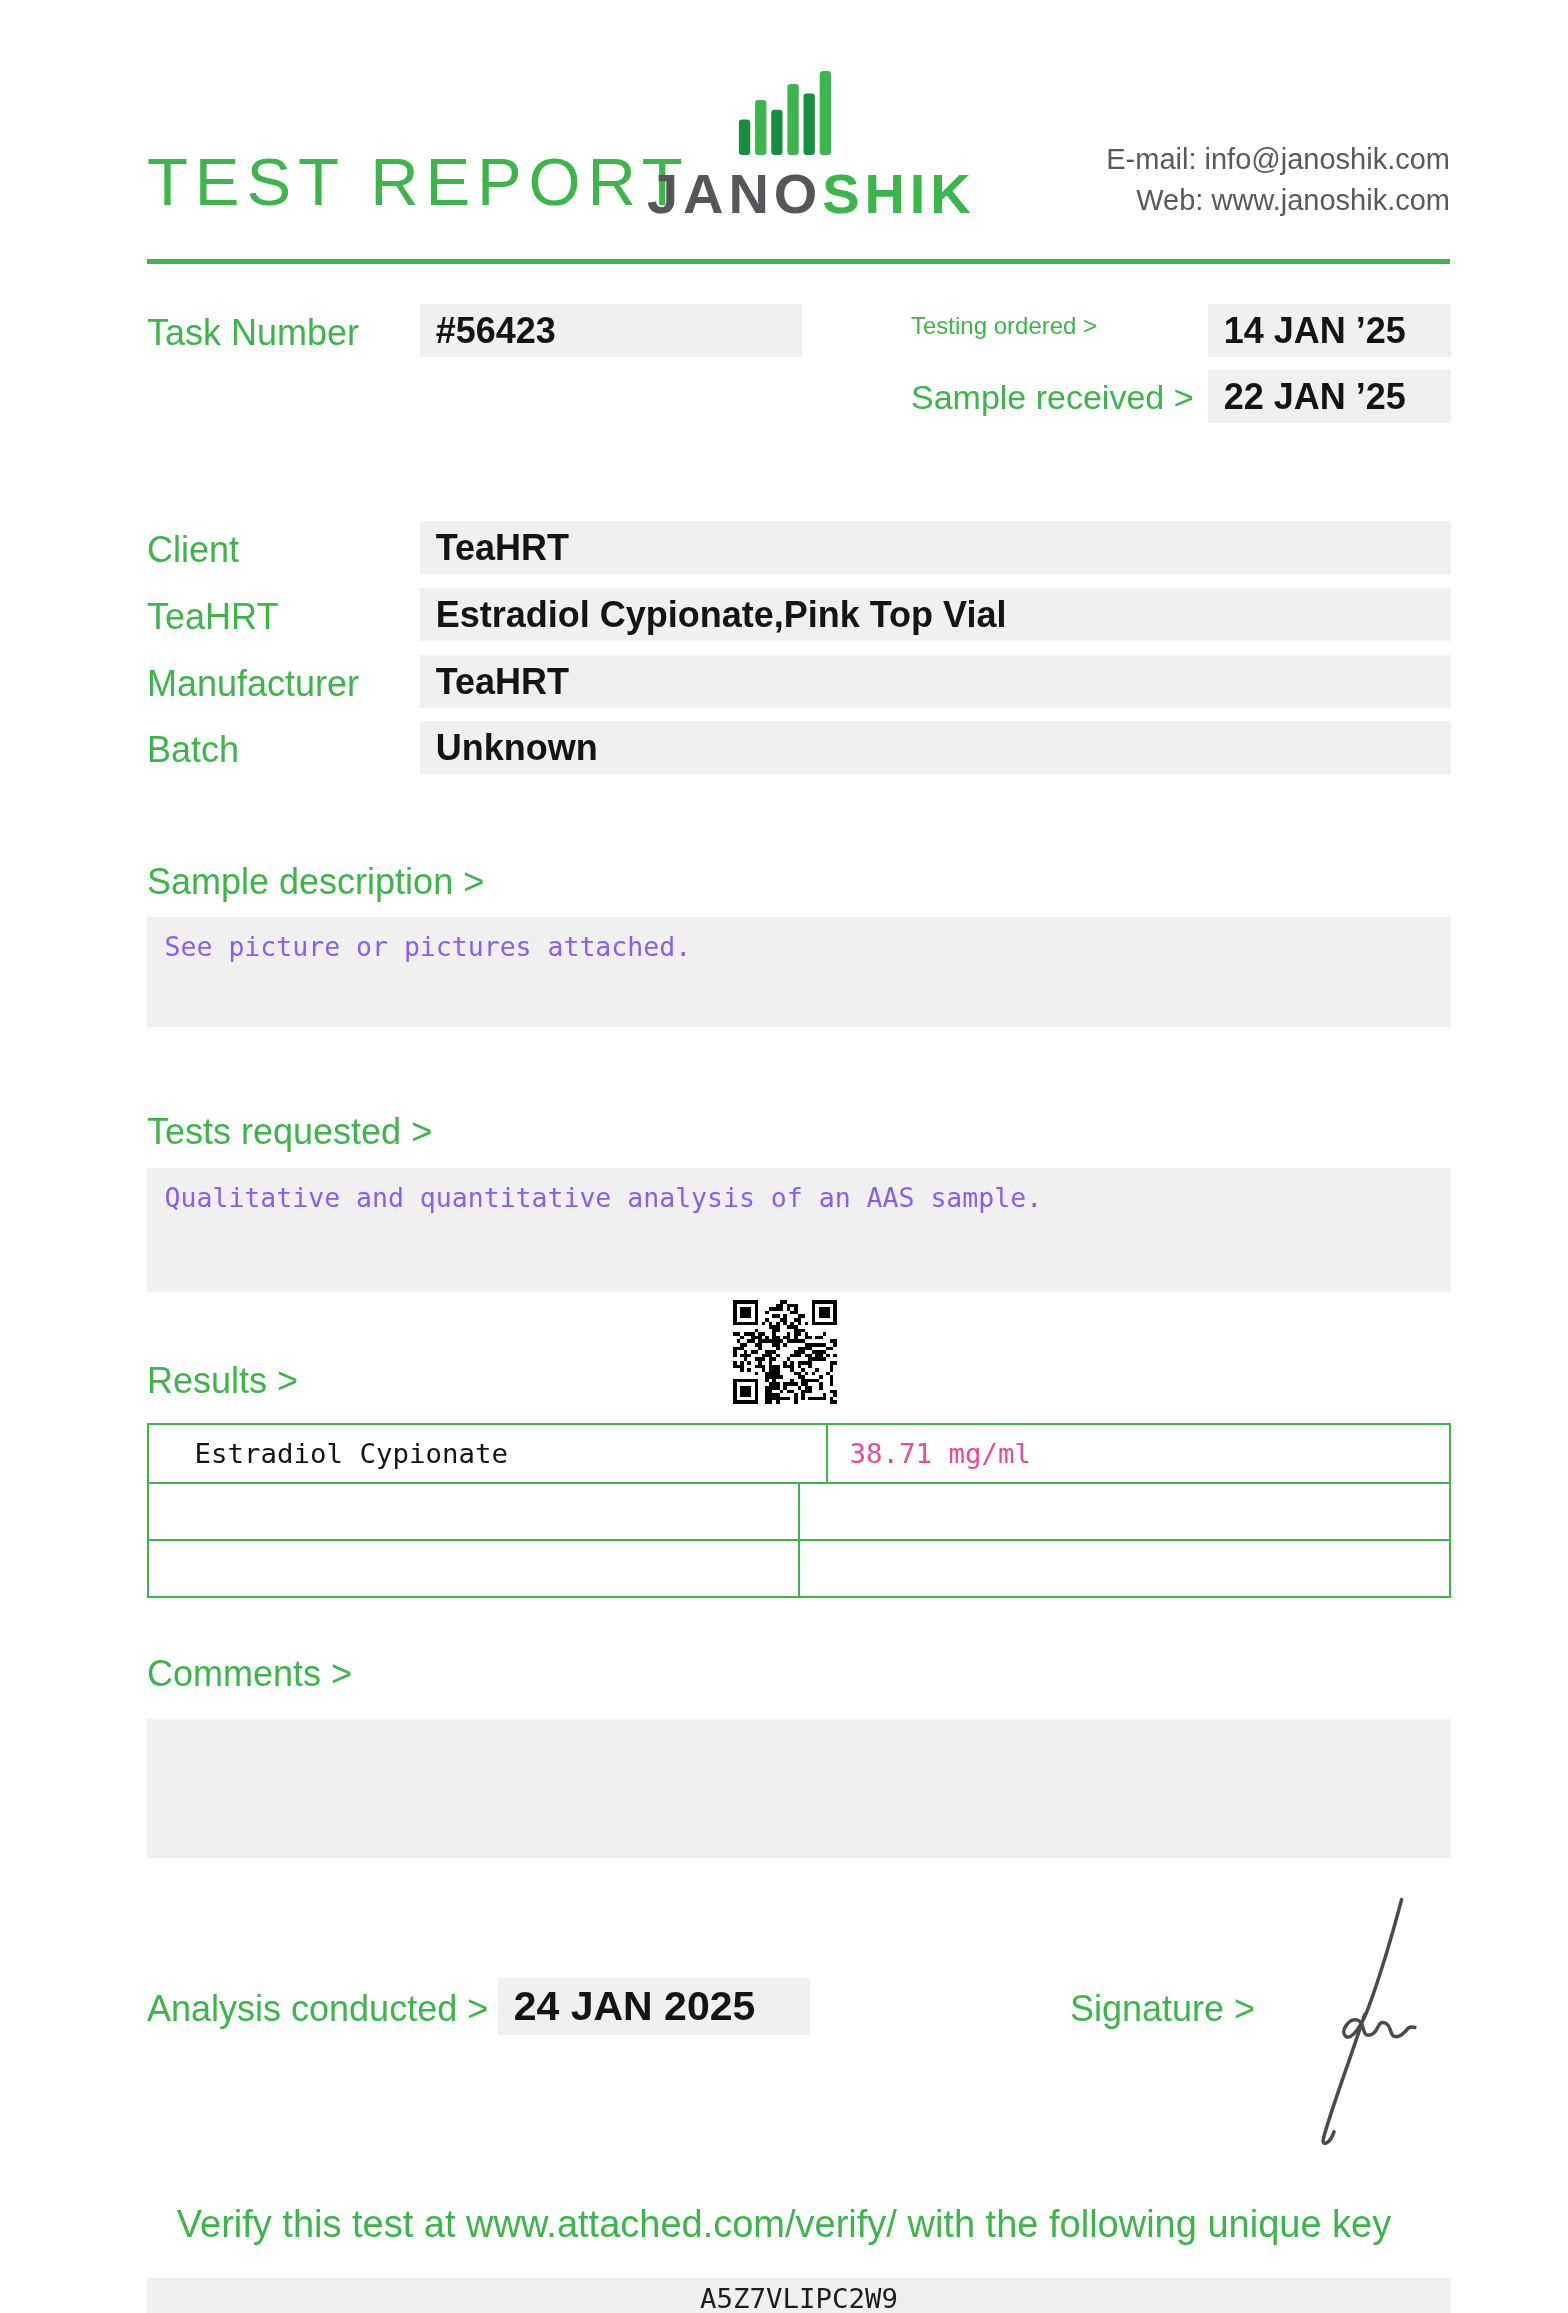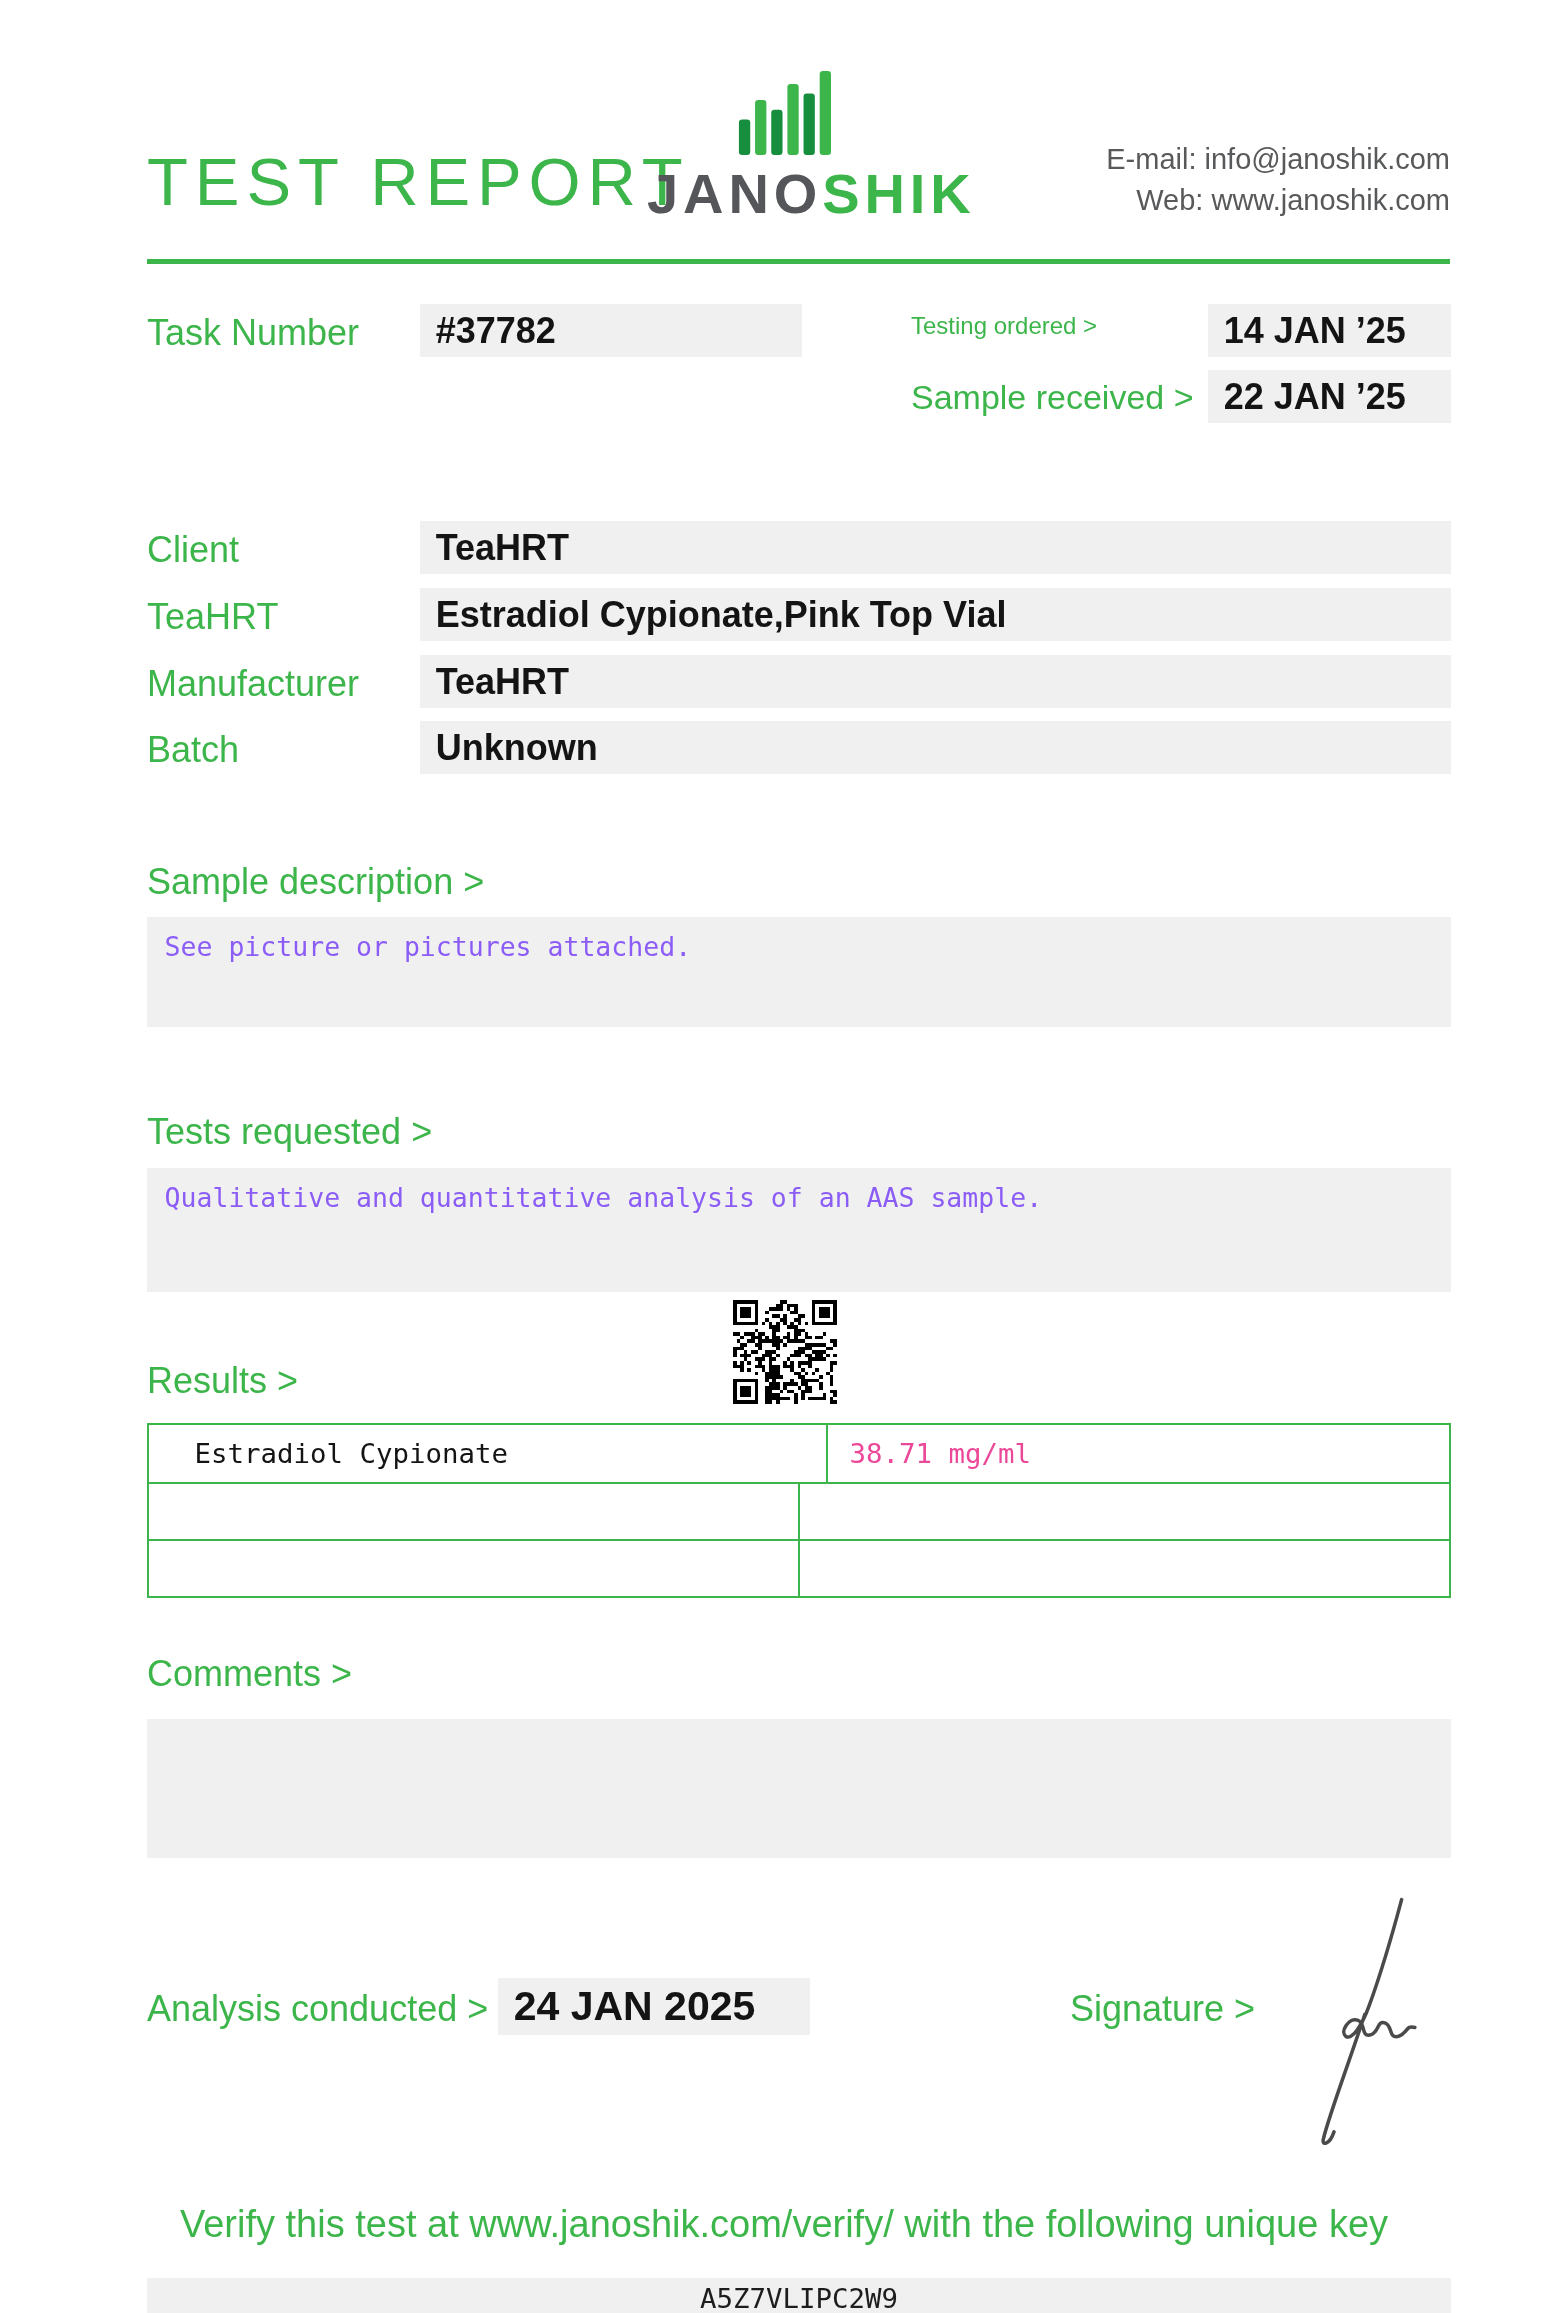--- a/index.html
+++ b/index.html
@@ -93,21 +93,21 @@
   </div>
 
   <div class="contact">
     <div>E-mail: info@janoshik.com</div>
     <div>Web: www.janoshik.com</div>
   </div>
 
   <div class="rule"></div>
 
   <div class="glabel task-label">Task Number</div>
-  <div class="vbox task-value">#37782</div>
+  <div class="vbox task-value">#56423</div>
   <div class="glabel ordered-label">Testing ordered &gt;</div>
   <div class="vbox ordered-value">14 JAN ’25</div>
   <div class="glabel received-label">Sample received &gt;</div>
   <div class="vbox received-value">22 JAN ’25</div>
 
   <div class="glabel client-label">Client</div>
   <div class="vbox client-value">TeaHRT</div>
   <div class="glabel sample-label">TeaHRT</div>
   <div class="vbox sample-value">Estradiol Cypionate,Pink Top Vial</div>
   <div class="glabel manufacturer-label">Manufacturer</div>
@@ -533,19 +533,19 @@
   </div>
 
   <div class="glabel analysis-label">Analysis conducted &gt;</div>
   <div class="vbox analysis-value">24 JAN 2025</div>
   <div class="glabel signature-label">Signature &gt;</div>
 
   <svg class="signature-img" width="147" height="284" viewBox="0 0 100 180">
     <path d="M80 4 C72 34 66 54 58 76 C53 90 46 100 42 97 C38 94 44 84 50 86 C56 88 52 98 59 96 C65 94 63 86 69 88 C74 90 71 99 78 97 C84 95 83 89 89 91 M55 82 C41 124 31 150 27 166 C25 172 31 171 34 162" stroke="#4a4a4a" stroke-width="2.4" fill="none" stroke-linecap="round"></path>
   </svg>
 
-  <div class="verify-text">Verify this test at www.janoshik.com/verify/ with the following unique key</div>
+  <div class="verify-text">Verify this test at www.attached.com/verify/ with the following unique key</div>
   <div class="key-box">
     <span>A5Z7VLIPC2W9</span>
   </div>
 
 </div>
 
 
 </body></html>

